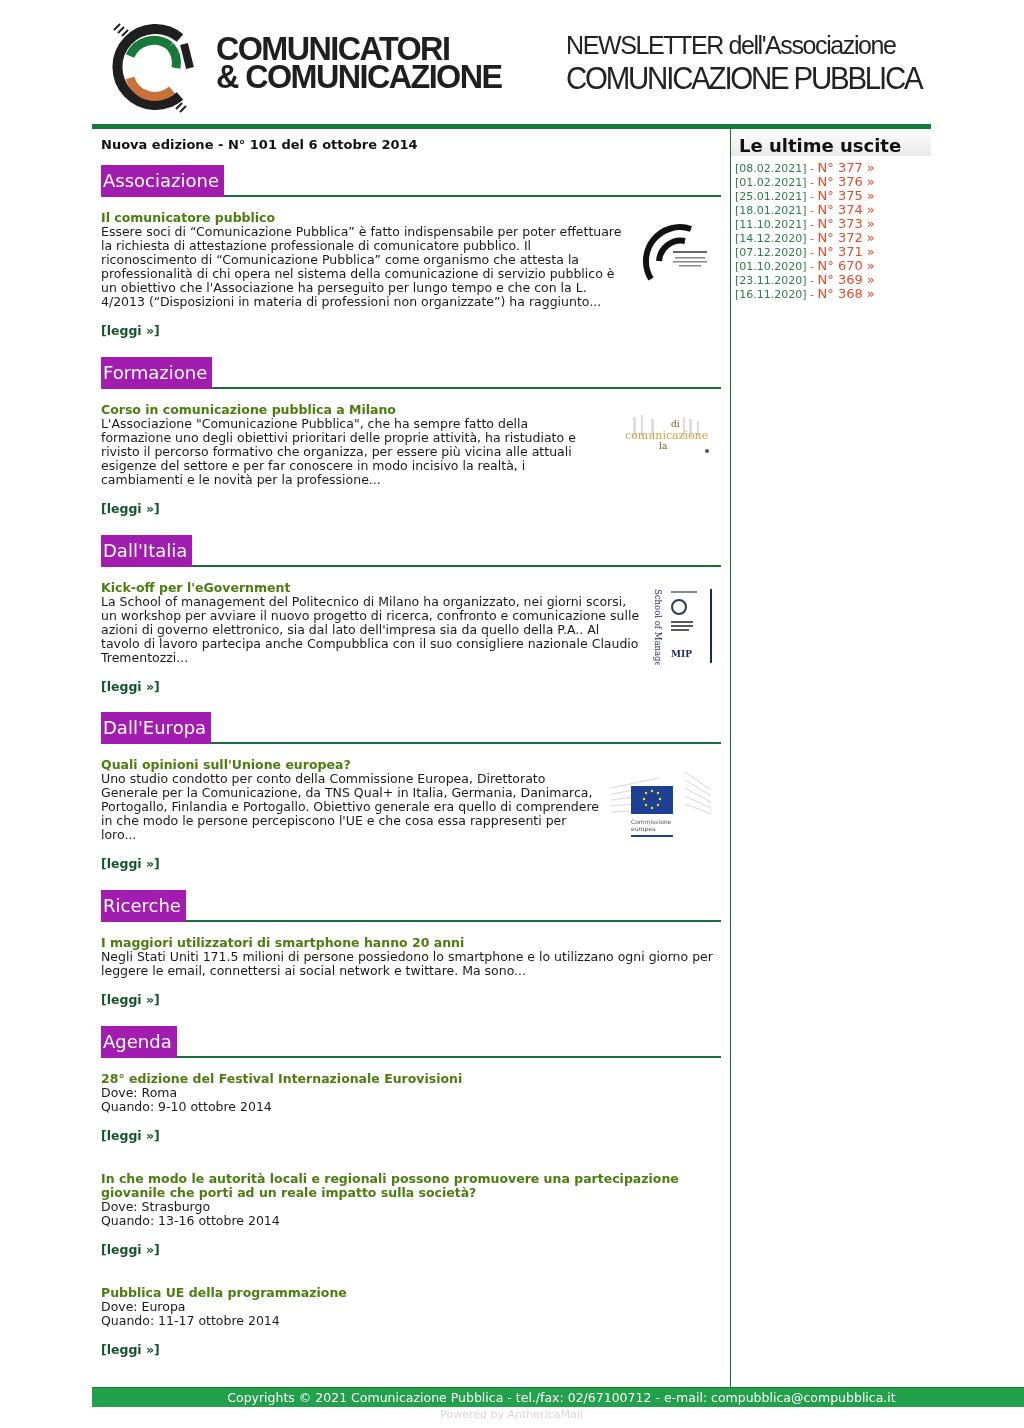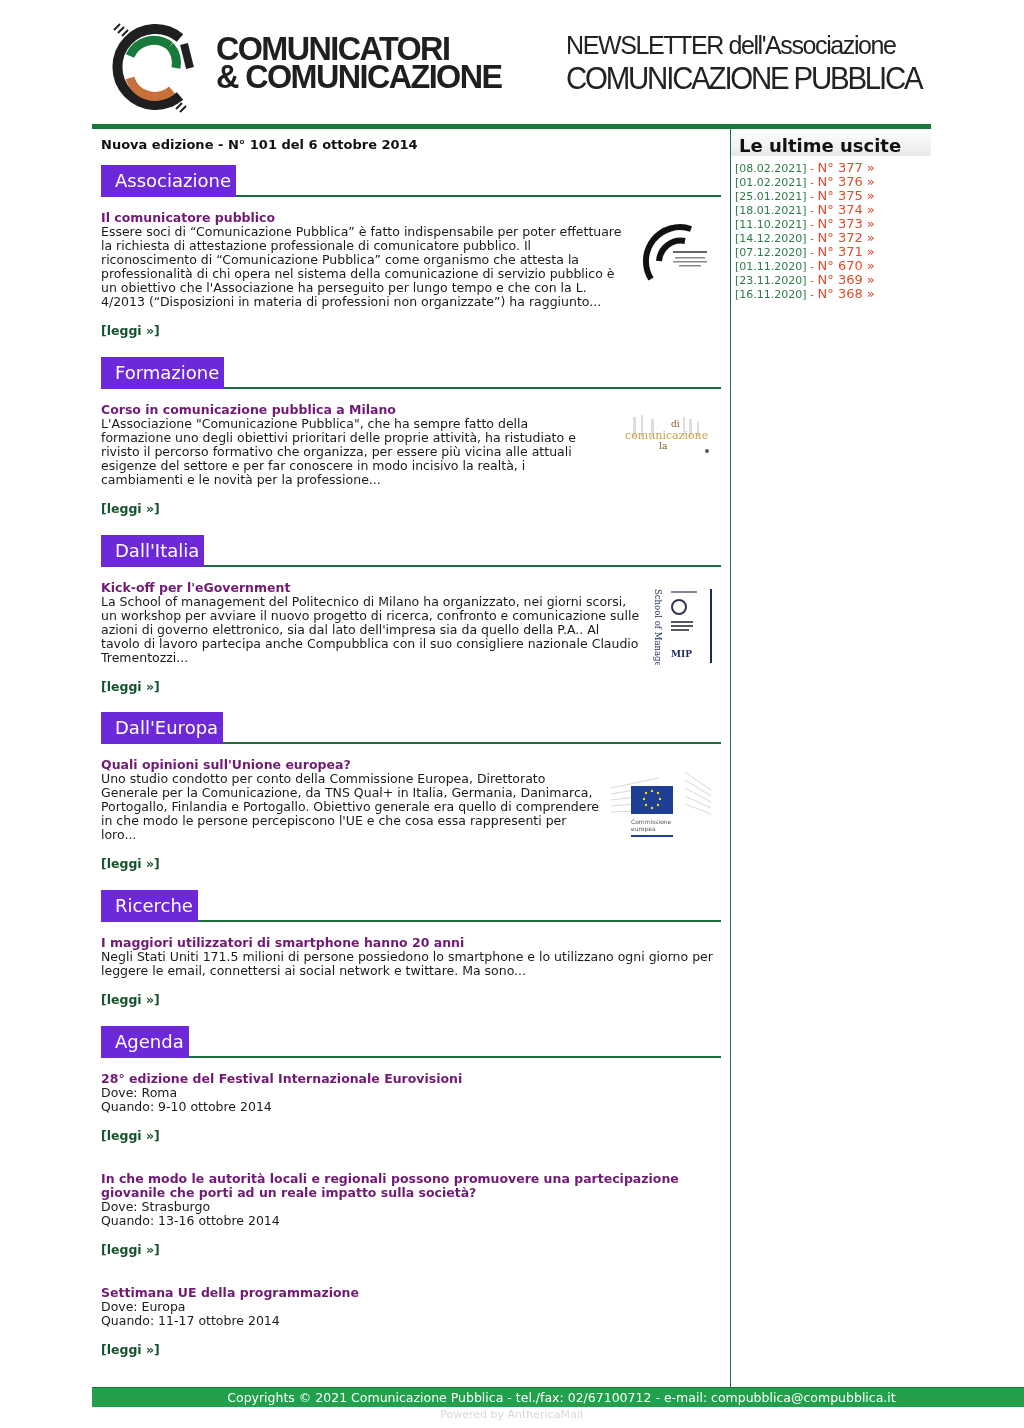--- a/index.html
+++ b/index.html
@@ -18,25 +18,25 @@
   .nl .l2 { font-size: 32px; line-height: 36px; letter-spacing: -2.4px; transform: scaleX(0.92); transform-origin: left top; }
 
   .topbar { position: absolute; left: 0; top: 124px; width: 839px; height: 5px; background: #177a3a; }
 
   
   .main { position: absolute; left: 0; top: 129px; width: 638px; }
   .edition { position: absolute; left: 9px; top: 8px; font-size: 13px; font-weight: bold; color: #111; white-space: nowrap; }
 
   .section { position: absolute; left: 9px; width: 620px; }
   .sec-head { position: relative; height: 32px; }
-  .sec-tab { position: absolute; left: 0; top: 0; height: 32px; background: #6d28d9; color: #fff; font-size: 18px; line-height: 32px; padding: 0 5px 0 14px; font-family: "DejaVu Sans", sans-serif; }
+  .sec-tab { position: absolute; left: 0; top: 0; height: 32px; background: #a21caf; color: #fff; font-size: 18px; line-height: 32px; padding: 0 5px 0 2px; font-family: "DejaVu Sans", sans-serif; }
   .sec-rule { position: absolute; left: 0; right: 0; bottom: 0; height: 2px; background: #1a6e3c; }
 
   .article { position: relative; margin-top: 14px; }
-  .art-title { font-size: 12.5px; font-weight: bold; color: #701a75; line-height: 14px; display: block; text-decoration: none; }
+  .art-title { font-size: 12.5px; font-weight: bold; color: #4d7c0f; line-height: 14px; display: block; text-decoration: none; }
   .art-body { font-size: 12.5px; line-height: 14px; color: #1a1a1a; margin-top: 0; }
   .leggi { display: inline-block; margin-top: 14px; font-size: 12.5px; font-weight: bold; color: #14532d; text-decoration: none; }
   .thumb { position: absolute; right: 8px; }
 
   
   .sidebar { position: absolute; left: 638px; top: 129px; width: 201px; height: 1258px; border-left: 1px solid #1a6e3c; }
   .side-head { height: 27px; background: linear-gradient(#ffffff, #e9e9e9); font-size: 18px; font-weight: bold; color: #111; padding: 6px 0 0 8px; }
   .side-list { padding: 4px 0 0 4px; }
   .side-item { display: block; white-space: nowrap; height: 14px; line-height: 14px; text-decoration: none; }
   .side-date { font-size: 11px; color: #2d7a4a; }
@@ -219,39 +219,39 @@
         <div class="art-body">Quando: 9-10 ottobre 2014</div>
         <a class="leggi" href="#">[leggi »]</a>
       </div>
       <div class="article" style="margin-top:28px;">
         <a class="art-title" href="#" style="width:610px;">In che modo le autorità locali e regionali possono promuovere una partecipazione giovanile che porti ad un reale impatto sulla società?</a>
         <div class="art-body">Dove: Strasburgo</div>
         <div class="art-body">Quando: 13-16 ottobre 2014</div>
         <a class="leggi" href="#">[leggi »]</a>
       </div>
       <div class="article" style="margin-top:28px;">
-        <a class="art-title" href="#">Settimana UE della programmazione</a>
+        <a class="art-title" href="#">Pubblica UE della programmazione</a>
         <div class="art-body">Dove: Europa</div>
         <div class="art-body">Quando: 11-17 ottobre 2014</div>
         <a class="leggi" href="#">[leggi »]</a>
       </div>
     </div>
   </div>
 
   <div class="sidebar">
     <div class="side-head">Le ultime uscite</div>
     <div class="side-list">
       <a class="side-item" href="#"><span class="side-date">[08.02.2021]</span><span class="side-sep"> - </span><span class="side-num">N° 377 »</span></a>
       <a class="side-item" href="#"><span class="side-date">[01.02.2021]</span><span class="side-sep"> - </span><span class="side-num">N° 376 »</span></a>
       <a class="side-item" href="#"><span class="side-date">[25.01.2021]</span><span class="side-sep"> - </span><span class="side-num">N° 375 »</span></a>
       <a class="side-item" href="#"><span class="side-date">[18.01.2021]</span><span class="side-sep"> - </span><span class="side-num">N° 374 »</span></a>
       <a class="side-item" href="#"><span class="side-date">[11.10.2021]</span><span class="side-sep"> - </span><span class="side-num">N° 373 »</span></a>
       <a class="side-item" href="#"><span class="side-date">[14.12.2020]</span><span class="side-sep"> - </span><span class="side-num">N° 372 »</span></a>
       <a class="side-item" href="#"><span class="side-date">[07.12.2020]</span><span class="side-sep"> - </span><span class="side-num">N° 371 »</span></a>
-      <a class="side-item" href="#"><span class="side-date">[01.11.2020]</span><span class="side-sep"> - </span><span class="side-num">N° 670 »</span></a>
+      <a class="side-item" href="#"><span class="side-date">[01.10.2020]</span><span class="side-sep"> - </span><span class="side-num">N° 670 »</span></a>
       <a class="side-item" href="#"><span class="side-date">[23.11.2020]</span><span class="side-sep"> - </span><span class="side-num">N° 369 »</span></a>
       <a class="side-item" href="#"><span class="side-date">[16.11.2020]</span><span class="side-sep"> - </span><span class="side-num">N° 368 »</span></a>
     </div>
   </div>
 
   <div class="footer">Copyrights © 2021 Comunicazione Pubblica - tel./fax: 02/67100712 - e-mail: compubblica@compubblica.it</div>
   <div class="powered">Powered by AnthericaMail</div>
 </div>
 
 </body></html>

